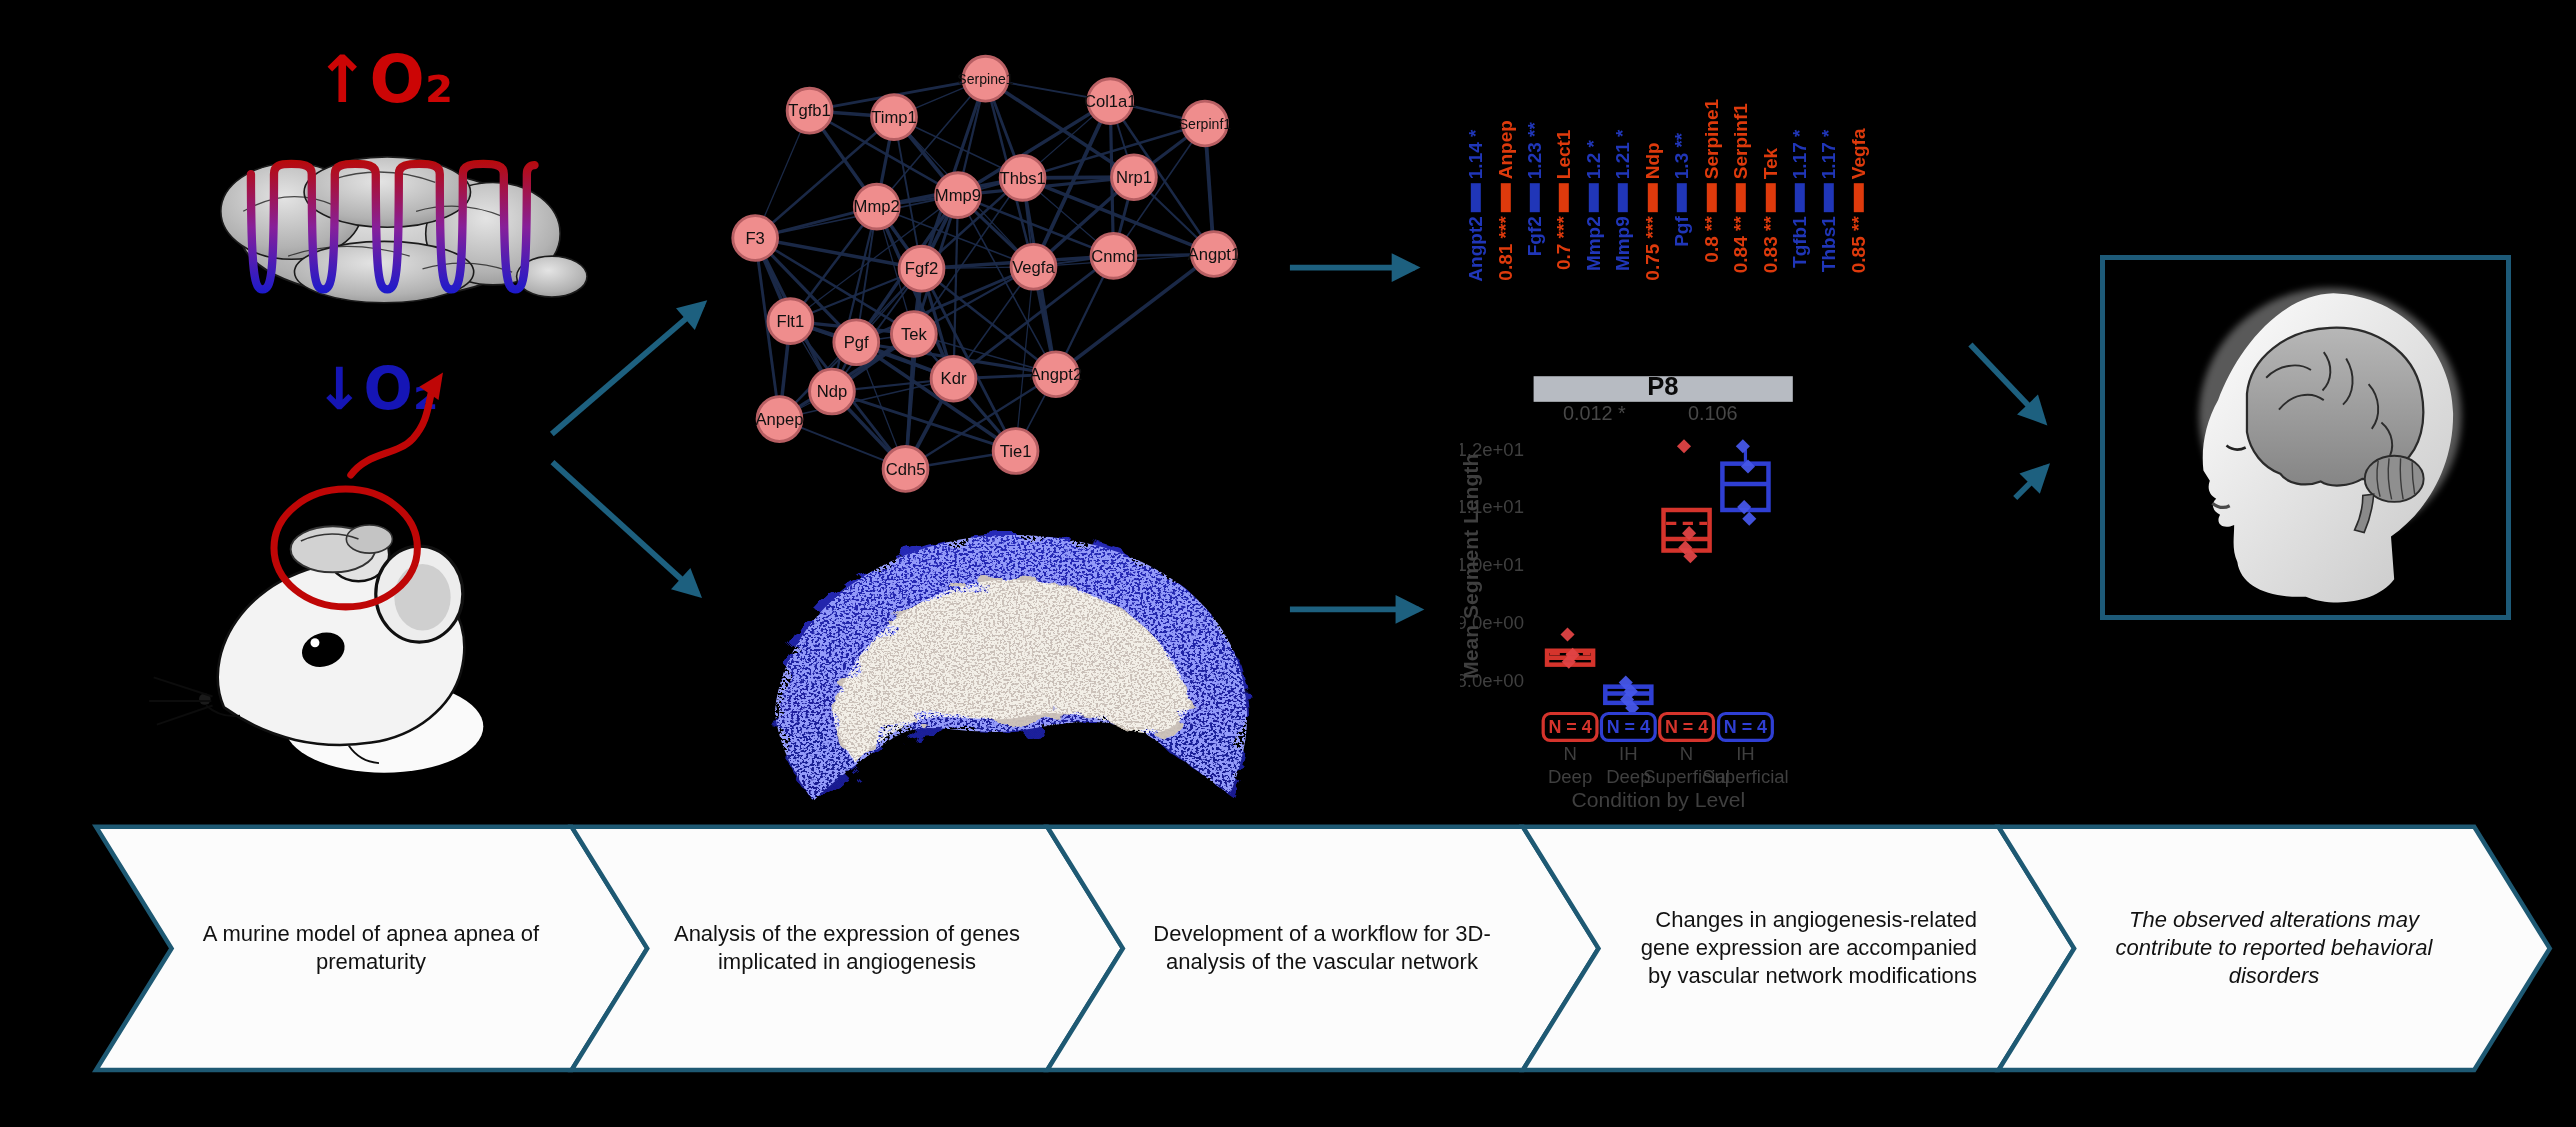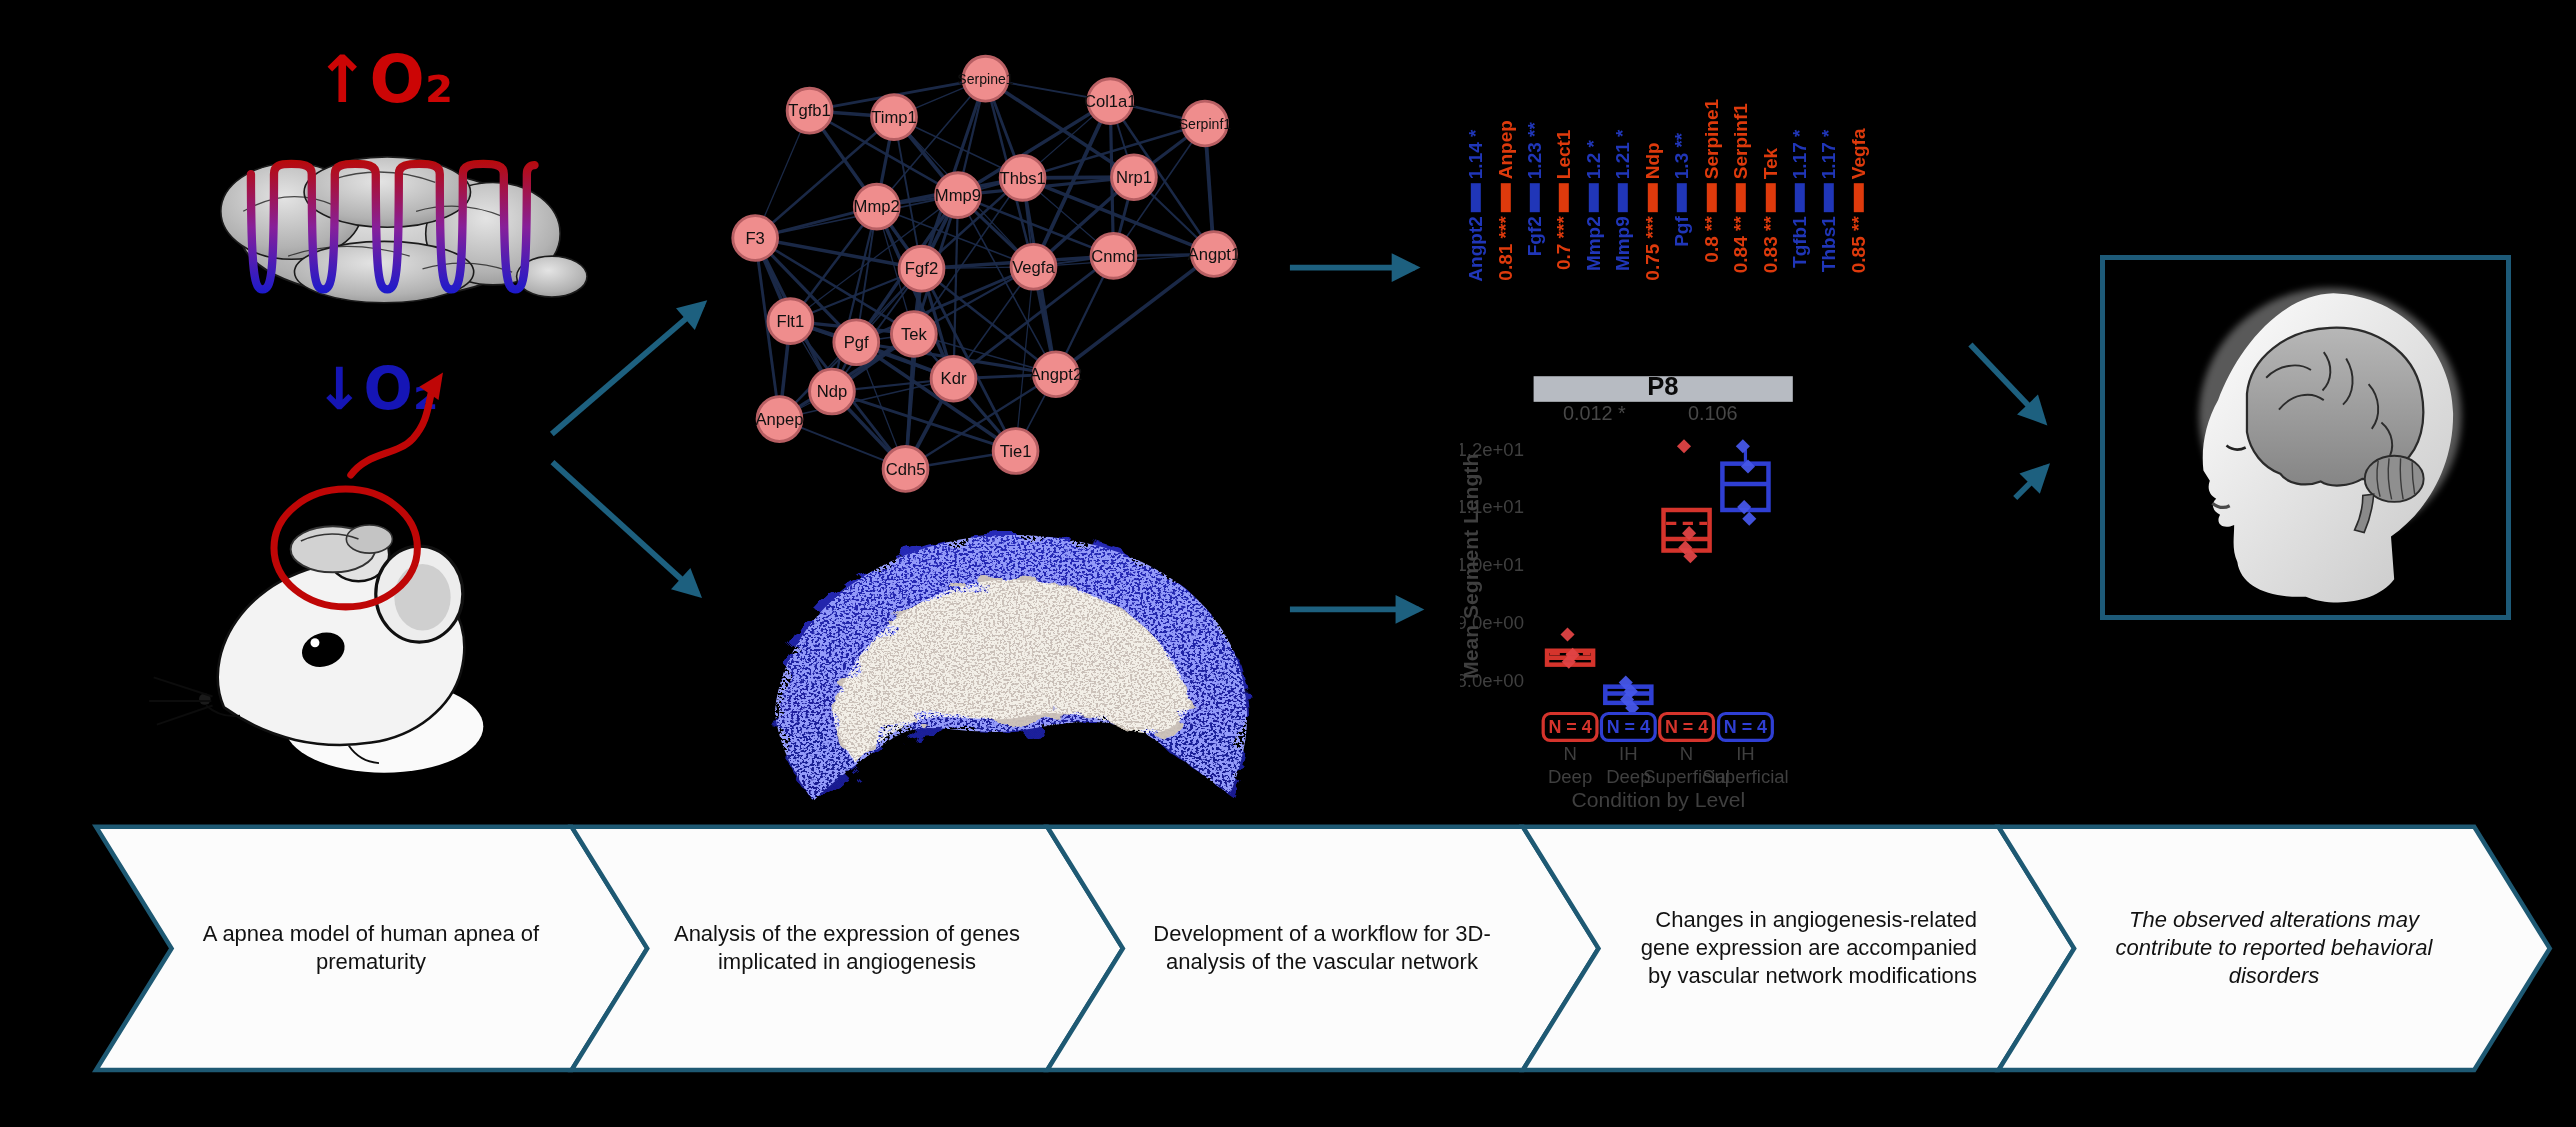--- a/index.html
+++ b/index.html
@@ -484,21 +484,21 @@
   <div id="babybox" class="abs"></div>
 
   <svg id="chevrons" class="abs" style="left:0;top:819px" width="2576" height="269" viewBox="0 1280 4024 420">
       <polygon points="150,1292 893,1292 1011,1482 893,1672 150,1672 268,1482" fill="#FCFCFC" stroke="#1E5973" stroke-width="7"></polygon>
       <polygon points="893,1292 1636,1292 1754,1482 1636,1672 893,1672 1011,1482" fill="#FCFCFC" stroke="#1E5973" stroke-width="7"></polygon>
       <polygon points="1636,1292 2379,1292 2497,1482 2379,1672 1636,1672 1754,1482" fill="#FCFCFC" stroke="#1E5973" stroke-width="7"></polygon>
       <polygon points="2379,1292 3122,1292 3240,1482 3122,1672 2379,1672 2497,1482" fill="#FCFCFC" stroke="#1E5973" stroke-width="7"></polygon>
       <polygon points="3122,1292 3865,1292 3983,1482 3865,1672 3122,1672 3240,1482" fill="#FCFCFC" stroke="#1E5973" stroke-width="7"></polygon>
     </svg>
   <div id="chevtexts">
-      <div class="chev-text abs" style="left: 192px;">A apnea model of human apnea of prematurity</div>
+      <div class="chev-text abs" style="left: 192px;">A murine model of apnea apnea of prematurity</div>
       <div class="chev-text abs" style="left: 668px;">Analysis of the expression of genes implicated in angiogenesis</div>
       <div class="chev-text abs" style="left: 1143px;">Development of a workflow for 3D-analysis of the vascular network</div>
       <div class="chev-text abs" style="left: 1619px; text-align: right;">Changes in angiogenesis-related gene expression are accompanied by vascular network modifications</div>
       <div class="chev-text abs" style="left: 2095px; font-style: italic;">The observed alterations may contribute to reported behavioral disorders</div>
     </div>
 
 </div>
 
 
 </body></html>

